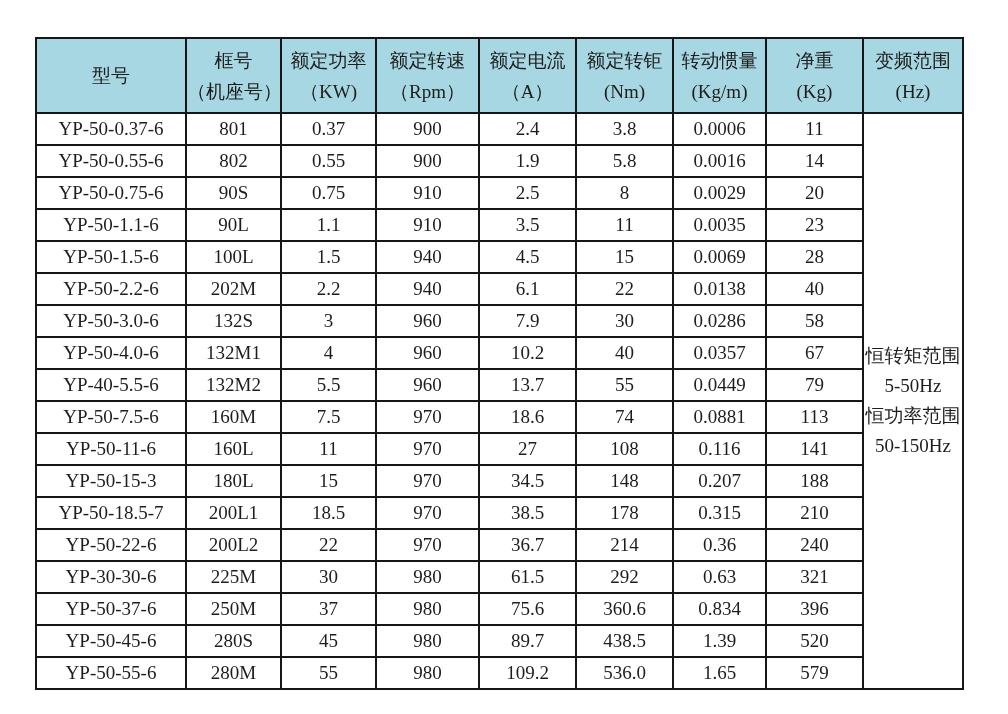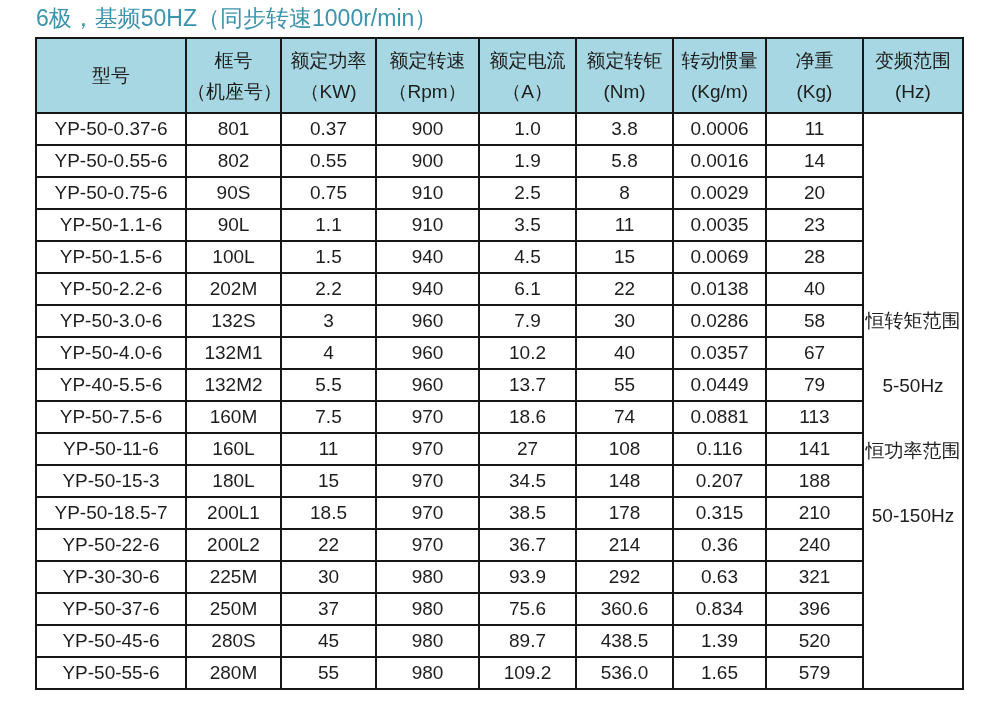--- a/index.html
+++ b/index.html
@@ -26,20 +26,21 @@
   }
   table.spec {
     position: absolute;
     left: 35px;
     top: 37px;
     width: 927px;
     height: 485px;
     border-collapse: collapse;
     table-layout: fixed;
     color: var(--text-color, #1d1d1d);
+    font-family: Liberation Serif, serif;
   }
   table.spec th, table.spec td {
     border: 2px solid var(--border-color, #161616);
     text-align: center;
     vertical-align: middle;
     padding: 0;
     overflow: hidden;
   }
   table.spec thead tr {
     height: 75px;
@@ -60,28 +61,26 @@
     font-size: 19px;
     white-space: nowrap;
   }
   td.freq-cell {
     font-size: 19px;
     background: #ffffff;
   }
   td.freq-cell .fr-line {
     line-height: 30px;
     white-space: nowrap;
-    margin-top: 35px;
   }
 </style>
 </head>
 <body>
 
 <div class="page">
-  <div class="title">6极，基频50HZ（同步转速1000r/min）</div>
   <table class="spec">
     <colgroup>
       <col style="width:150px">
         <col style="width:95px">
         <col style="width:95px">
       <col style="width:103px">
         <col style="width:97px">
         <col style="width:97px">
       <col style="width:93px">
         <col style="width:97px">
@@ -125,21 +124,21 @@
             <div class="h-line">(Hz)</div>
           </th>
         </tr>
     </thead>
     <tbody id="table-body">
         <tr>
           <td class="data-cell">YP-50-0.37-6</td>
           <td class="data-cell">801</td>
           <td class="data-cell">0.37</td>
           <td class="data-cell">900</td>
-          <td class="data-cell">1.0</td>
+          <td class="data-cell">2.4</td>
           <td class="data-cell">3.8</td>
           <td class="data-cell">0.0006</td>
           <td class="data-cell">11</td>
           <td class="freq-cell" rowspan="18">
             <div class="fr-line">恒转矩范围</div>
             <div class="fr-line">5-50Hz</div>
             <div class="fr-line">恒功率范围</div>
             <div class="fr-line">50-150Hz</div>
           </td>
         </tr>
@@ -271,21 +270,21 @@
           <td class="data-cell">36.7</td>
           <td class="data-cell">214</td>
           <td class="data-cell">0.36</td>
           <td class="data-cell">240</td>
         </tr>
         <tr>
           <td class="data-cell">YP-30-30-6</td>
           <td class="data-cell">225M</td>
           <td class="data-cell">30</td>
           <td class="data-cell">980</td>
-          <td class="data-cell">93.9</td>
+          <td class="data-cell">61.5</td>
           <td class="data-cell">292</td>
           <td class="data-cell">0.63</td>
           <td class="data-cell">321</td>
         </tr>
         <tr>
           <td class="data-cell">YP-50-37-6</td>
           <td class="data-cell">250M</td>
           <td class="data-cell">37</td>
           <td class="data-cell">980</td>
           <td class="data-cell">75.6</td>

